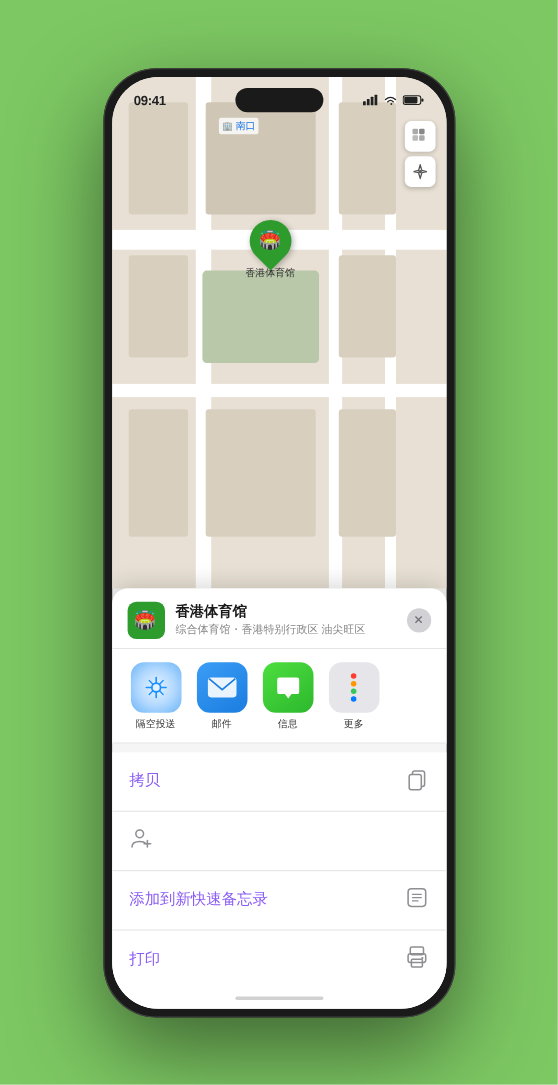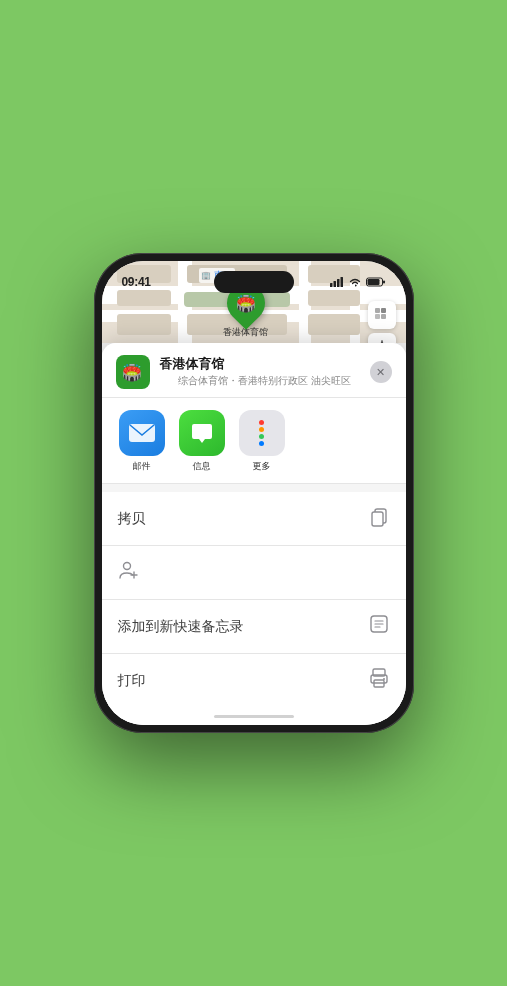--- a/index.html
+++ b/index.html
@@ -8,21 +8,21 @@
       display: flex;
       justify-content: center;
       align-items: center;
       min-height: 100vh;
       background-color: #7dc863;
       font-family: -apple-system, 'PingFang SC', 'Helvetica Neue', sans-serif;
     }
 
     .phone-frame {
       width: 320px;
-      height: 480px;
+      height: 863px;
       background: #1a1a1a;
       border-radius: 48px;
       padding: 8px;
       box-shadow: 0 30px 80px rgba(0,0,0,0.5), inset 0 0 0 1px #444;
       position: relative;
     }
 
     .phone-screen {
       width: 100%;
       height: 100%;
@@ -232,21 +232,20 @@
       font-size: 13px;
       font-weight: 600;
       color: #1a1a1a;
       line-height: 1.3;
     }
 
     .venue-address {
       font-size: 10px;
       color: #888;
       margin-top: 1px;
-      text-align: center;
     }
 
     .close-btn {
       width: 22px;
       height: 22px;
       background: #d1d1d6;
       border-radius: 50%;
       display: flex;
       align-items: center;
       justify-content: center;
@@ -335,21 +334,21 @@
       padding: 13px 16px;
       border-bottom: 1px solid #e5e5e5;
     }
 
     .action-item:last-child {
       border-bottom: none;
     }
 
     .action-label {
       font-size: 14px;
-      color: #404040;
+      color: #8b5cf6;
     }
 
     .action-icon {
       font-size: 18px;
       color: #8e8e93;
     }
 
     
     .colored-dots {
       display: flex;
@@ -475,20 +474,30 @@
         <div class="venue-icon">🏟️</div>
         <div class="venue-info">
           <div class="venue-name">香港体育馆</div>
           <div class="venue-address">综合体育馆・香港特别行政区 油尖旺区</div>
         </div>
         <div class="close-btn">✕</div>
       </div>
 
       <div class="apps-row">
 
+        <div class="app-item">
+          <div class="app-icon app-icon-airdrop">
+            <svg class="airdrop-svg" viewBox="0 0 26 26">
+              <circle cx="13" cy="13" r="4" fill="none" stroke="#1a8fff" stroke-width="1.5"></circle>
+              <path d="M13 4 L13 9 M13 17 L13 22 M4 13 L9 13 M17 13 L22 13" stroke="#1a8fff" stroke-width="1.5" stroke-linecap="round"></path>
+              <path d="M6.7 6.7 L10 10 M16 16 L19.3 19.3 M19.3 6.7 L16 10 M10 16 L6.7 19.3" stroke="#1a8fff" stroke-width="1.2" stroke-linecap="round"></path>
+            </svg>
+          </div>
+          <div class="app-label">隔空投送</div>
+        </div>
 
         <div class="app-item">
           <div class="app-icon app-icon-mail">
             <svg width="28" height="20" viewBox="0 0 28 20">
               <rect x="1" y="1" width="26" height="18" rx="3" fill="white" opacity="0.9"></rect>
               <path d="M2 2 L14 12 L26 2" stroke="#1a7de0" stroke-width="1.5" fill="none"></path>
             </svg>
           </div>
           <div class="app-label">邮件</div>
         </div>

